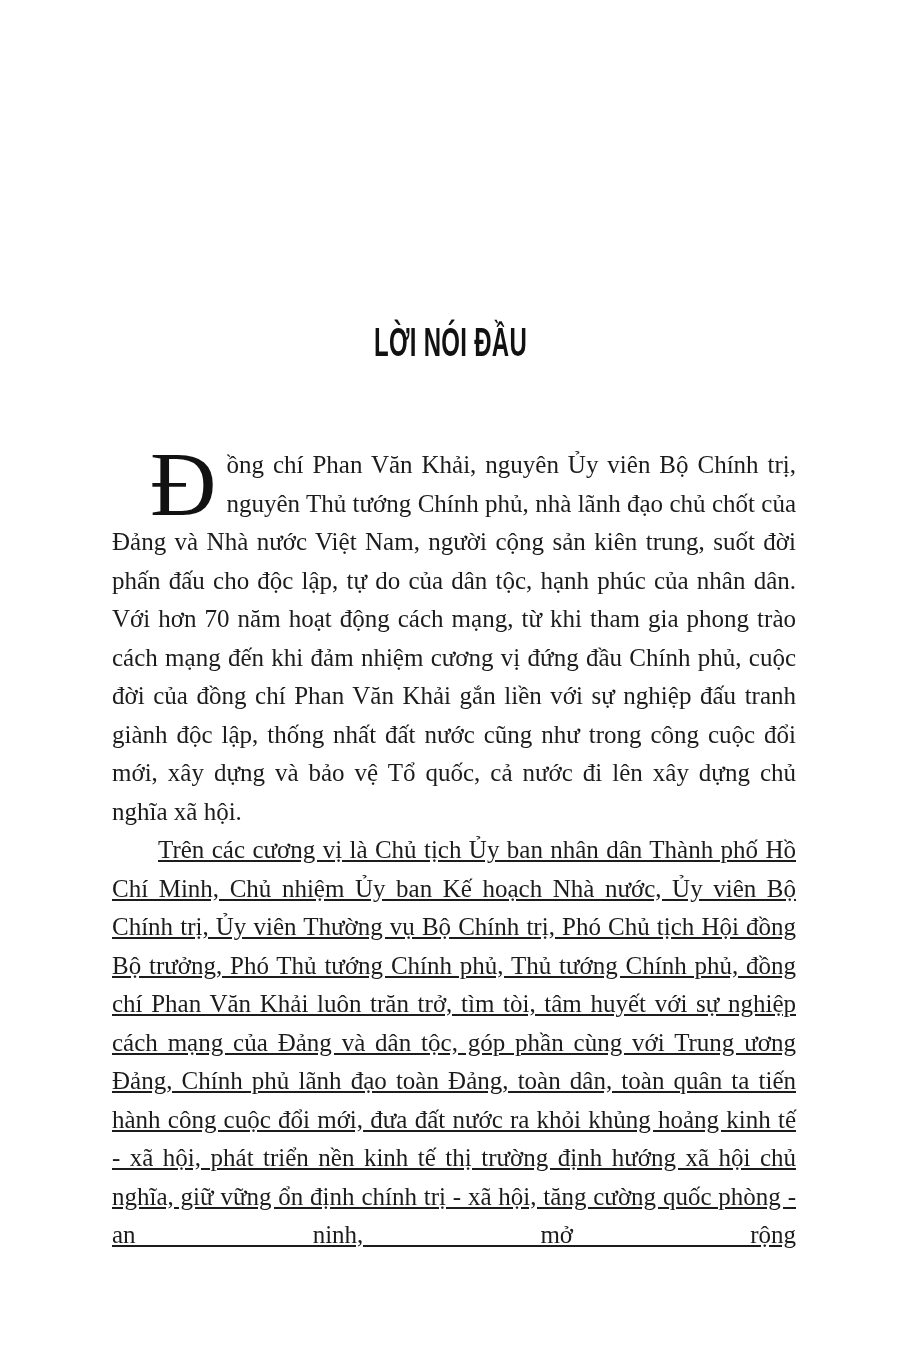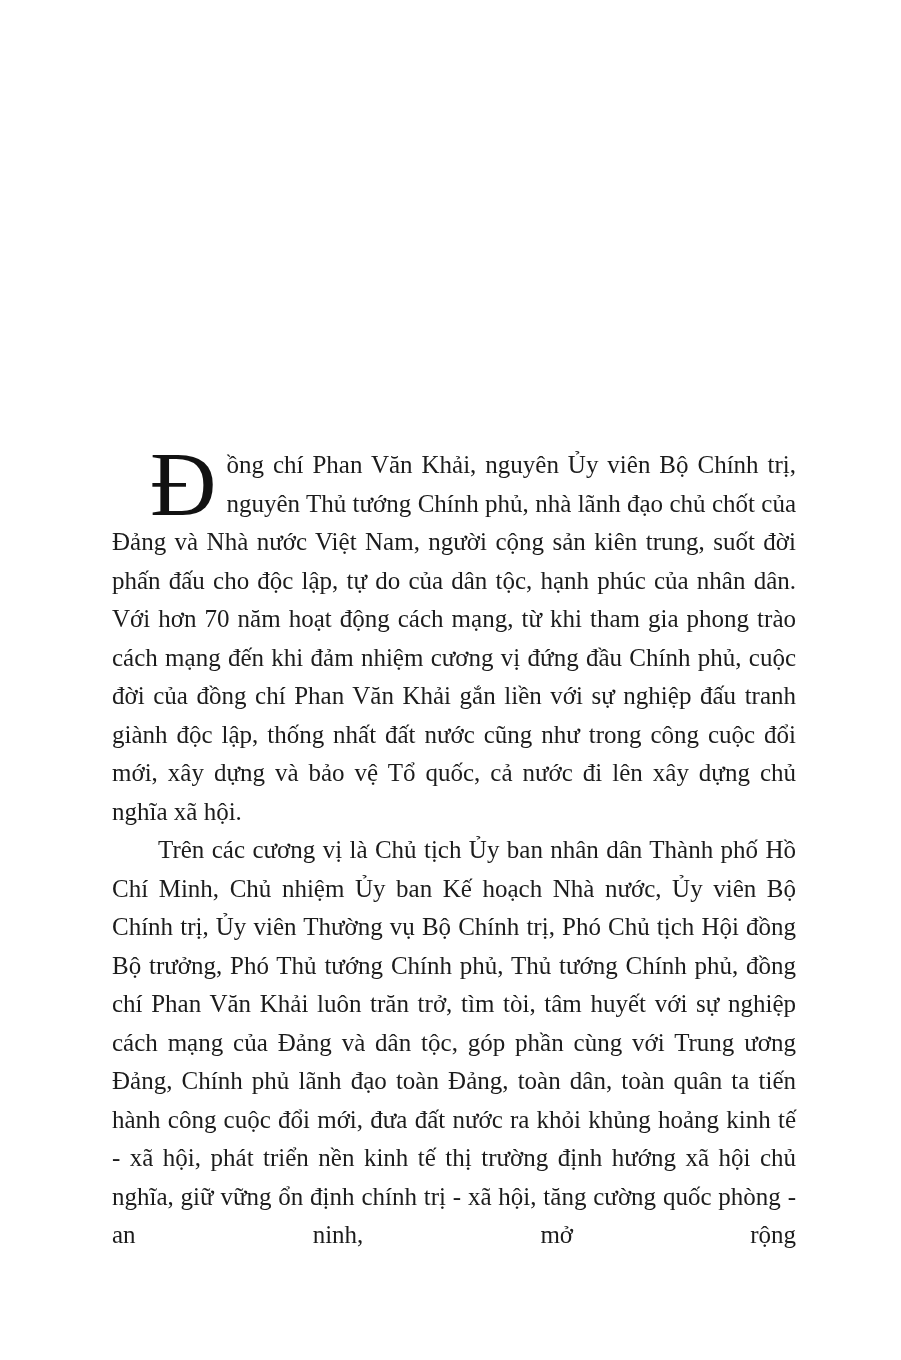--- a/index.html
+++ b/index.html
@@ -56,27 +56,30 @@
       line-height: 77px;
       height: 77px;
       margin-left: 38px;
       margin-right: 10px;
       color: #121212;
     }
 
     .para-indent { text-indent: 46px; }
 
     
-    .para-continues { text-align-last: justify; }
+    .para-continues { text-align-last: justify; text-decoration: underline; }
   </style>
 </head>
 <body>
 
 <div class="page">
 
+  <div class="title-wrap">
+    <h1 class="chapter-title">LỜI NÓI ĐẦU</h1>
+  </div>
 
   <div class="body-text">
 
     <p class="para">
       <span class="dropcap">Đ</span><span>ồng chí Phan Văn Khải, nguyên Ủy viên Bộ Chính trị, nguyên Thủ tướng Chính phủ, nhà lãnh đạo chủ chốt của Đảng và Nhà nước Việt Nam, người cộng sản kiên trung, suốt đời phấn đấu cho độc lập, tự do của dân tộc, hạnh phúc của nhân dân. Với hơn 70 năm hoạt động cách mạng, từ khi tham gia phong trào cách mạng đến khi đảm nhiệm cương vị đứng đầu Chính phủ, cuộc đời của đồng chí Phan Văn Khải gắn liền với sự nghiệp đấu tranh giành độc lập, thống nhất đất nước cũng như trong công cuộc đổi mới, xây dựng và bảo vệ Tổ quốc, cả nước đi lên xây dựng chủ nghĩa xã hội.</span>
     </p>
 
     <p class="para para-indent para-continues">Trên các cương vị là Chủ tịch Ủy ban nhân dân Thành phố Hồ Chí Minh, Chủ nhiệm Ủy ban Kế hoạch Nhà nước, Ủy viên Bộ Chính trị, Ủy viên Thường vụ Bộ Chính trị, Phó Chủ tịch Hội đồng Bộ trưởng, Phó Thủ tướng Chính phủ, Thủ tướng Chính phủ, đồng chí Phan Văn Khải luôn trăn trở, tìm tòi, tâm huyết với sự nghiệp cách mạng của Đảng và dân tộc, góp phần cùng với Trung ương Đảng, Chính phủ lãnh đạo toàn Đảng, toàn dân, toàn quân ta tiến hành công cuộc đổi mới, đưa đất nước ra khỏi khủng hoảng kinh tế - xã hội, phát triển nền kinh tế thị trường định hướng xã hội chủ nghĩa, giữ vững ổn định chính trị - xã hội, tăng cường quốc phòng - an ninh, mở rộng</p>
 
   </div>

